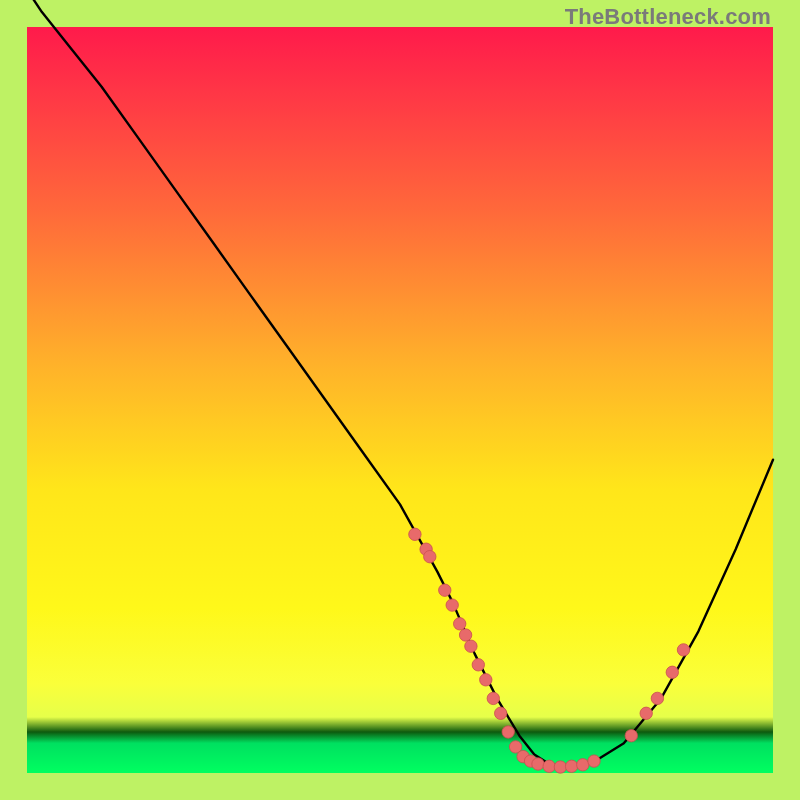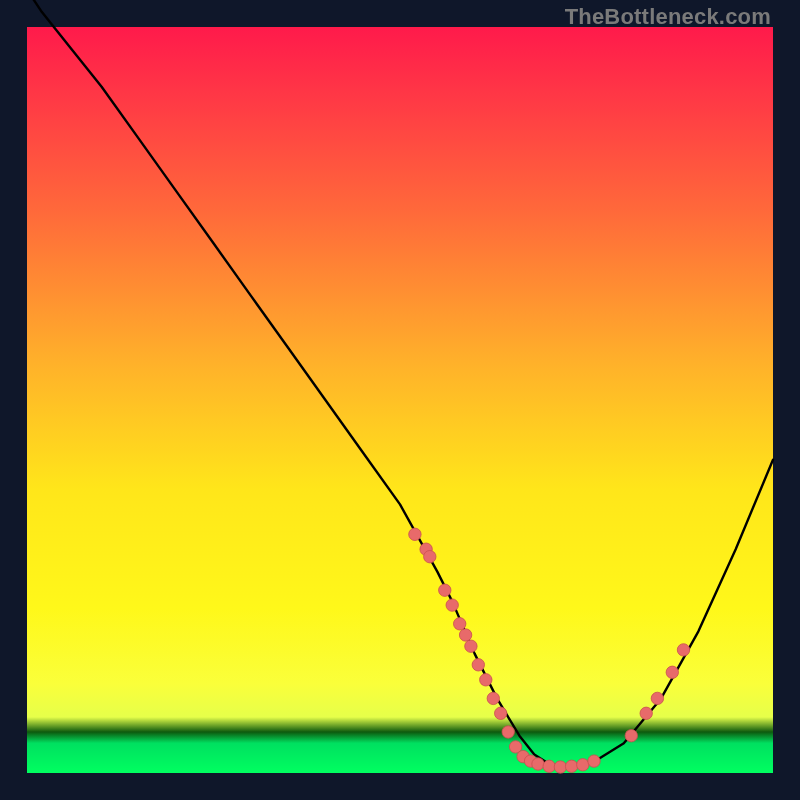--- a/index.html
+++ b/index.html
@@ -8,21 +8,21 @@
     width: 800px;
     height: 800px;
     background: #000;
     overflow: hidden;
     font-family: Arial, Helvetica, sans-serif;
   }
   .stage {
     position: relative;
     width: 800px;
     height: 800px;
-    background: #0f172a;
+    background: #bef264;
   }
   .plot-area {
     position: absolute;
     left: 27px;
     top: 27px;
     width: 746px;
     height: 746px;
     
     background: linear-gradient(
       to bottom,

